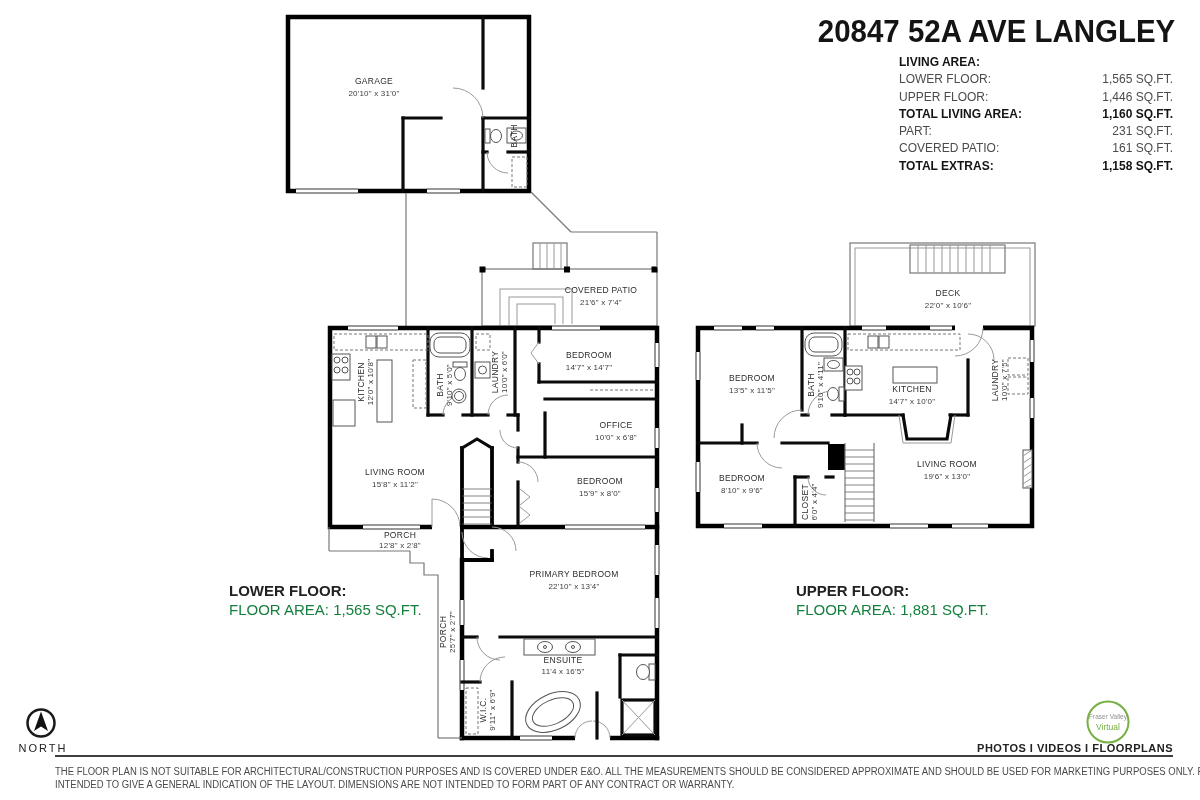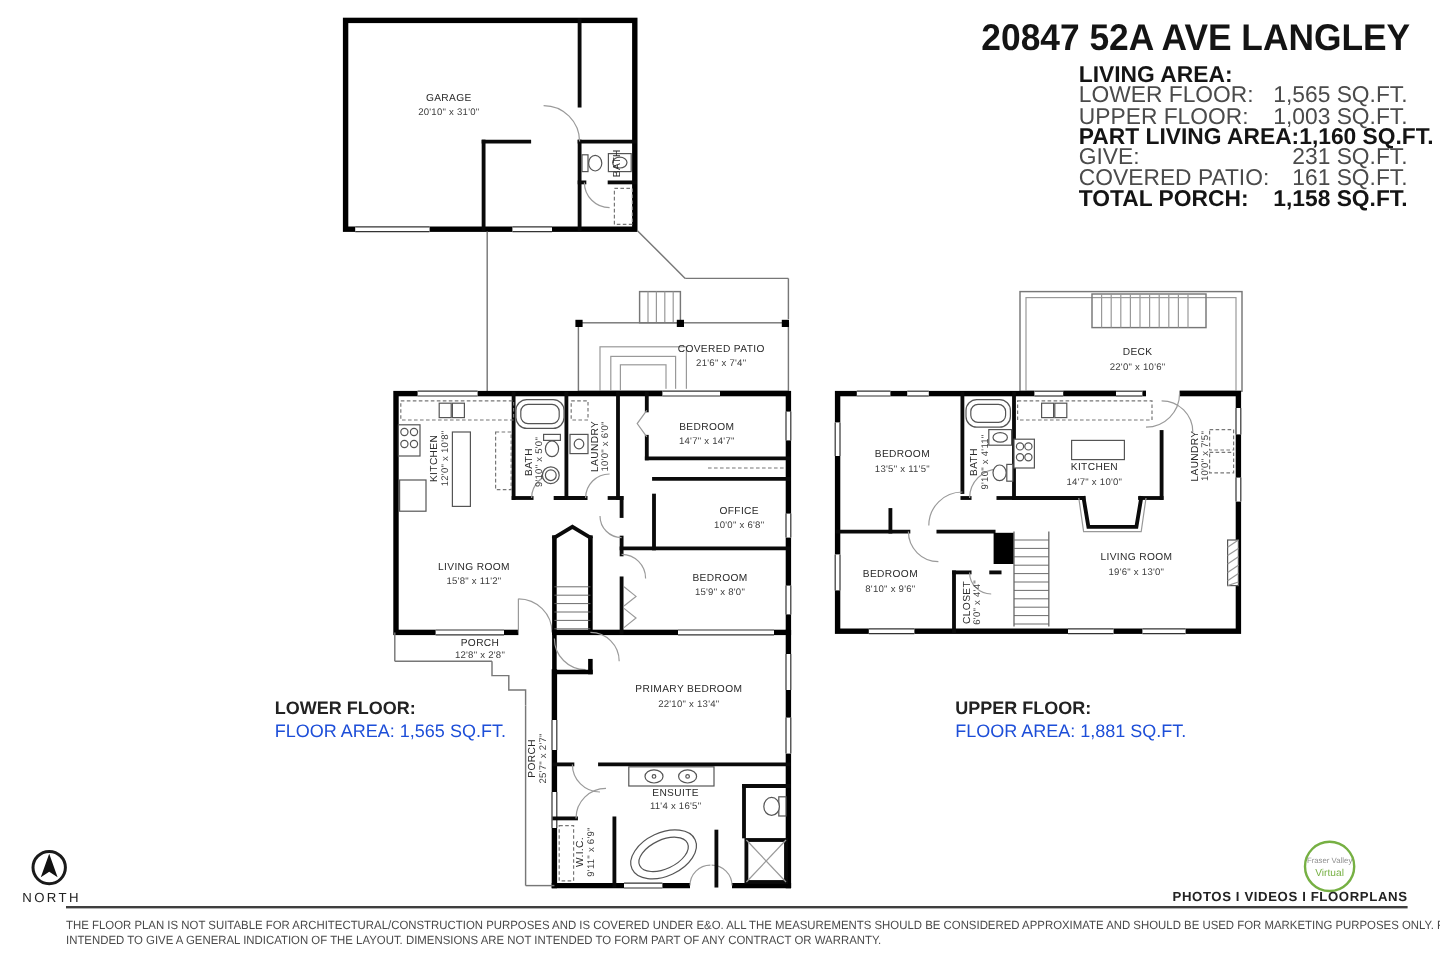--- a/index.html
+++ b/index.html
@@ -2,27 +2,27 @@
 <html><head>
 <meta charset="utf-8">
 <style>
   html,body{margin:0;padding:0;background:#fff;}
   body{width:1200px;height:800px;position:relative;overflow:hidden;
        font-family:"Liberation Sans",sans-serif;color:#1a1a1a;}
   .abs{position:absolute;}
   
   #title{top:14px;right:25px;font-size:31px;font-weight:bold;letter-spacing:0;
          transform:scaleX(.95);transform-origin:right;white-space:nowrap;color:#141414;}
-  #summary{top:54px;left:899px;width:274px;font-size:19px;line-height:17.3px;}
+  #summary{top:54px;left:899px;width:274px;font-size:12px;line-height:17.3px;}
   .srow{display:flex;justify-content:space-between;white-space:nowrap;color:#4b4b4b;}
   .srow.bold{font-weight:bold;color:#141414;}
   
   .floorcap{font-size:15px;line-height:18.5px;white-space:nowrap;}
   .floorcap .h{font-weight:bold;color:#222;}
-  .floorcap .a{color:#1d4ed8;}
+  .floorcap .a{color:#15803d;}
   #lowercap{left:229px;top:582px;}
   #uppercap{left:796px;top:582px;}
   
   #tagline{top:742px;right:27px;font-size:11px;font-weight:bold;letter-spacing:.5px;color:#222;padding-left:16px;}
   #sep{top:755px;left:55px;width:1118px;height:2px;background:#3f3f3f;}
   #disclaimer{top:765px;left:55px;width:1180px;font-size:10px;line-height:13px;color:#4a4a4a;
               transform:scaleX(.95);transform-origin:left;white-space:nowrap;}
   
   .wall{stroke:#000;stroke-width:4.5;fill:none;stroke-linecap:square;}
   .wallf{stroke:#000;stroke-width:4.5;fill:#fff;}
@@ -52,36 +52,36 @@
   <div class="srow bold">
       <span>LIVING AREA:</span>
       <span></span>
     </div>
   <div class="srow">
       <span>LOWER FLOOR:</span>
       <span>1,565 SQ.FT.</span>
     </div>
   <div class="srow">
       <span>UPPER FLOOR:</span>
-      <span>1,003 SQ.FT.</span>
+      <span>1,446 SQ.FT.</span>
     </div>
   <div class="srow bold">
-      <span>PART LIVING AREA:</span>
+      <span>TOTAL LIVING AREA:</span>
       <span>1,160 SQ.FT.</span>
     </div>
   <div class="srow">
-      <span>GIVE:</span>
+      <span>PART:</span>
       <span>231 SQ.FT.</span>
     </div>
   <div class="srow">
       <span>COVERED PATIO:</span>
       <span>161 SQ.FT.</span>
     </div>
   <div class="srow bold">
-      <span>TOTAL PORCH:</span>
+      <span>TOTAL EXTRAS:</span>
       <span>1,158 SQ.FT.</span>
     </div>
 </div>
 
 <div class="abs floorcap" id="lowercap">
   <div class="h">LOWER FLOOR:</div>
   <div class="a">FLOOR AREA: 1,565 SQ.FT.</div>
 </div>
 <div class="abs floorcap" id="uppercap">
   <div class="h">UPPER FLOOR:</div>

